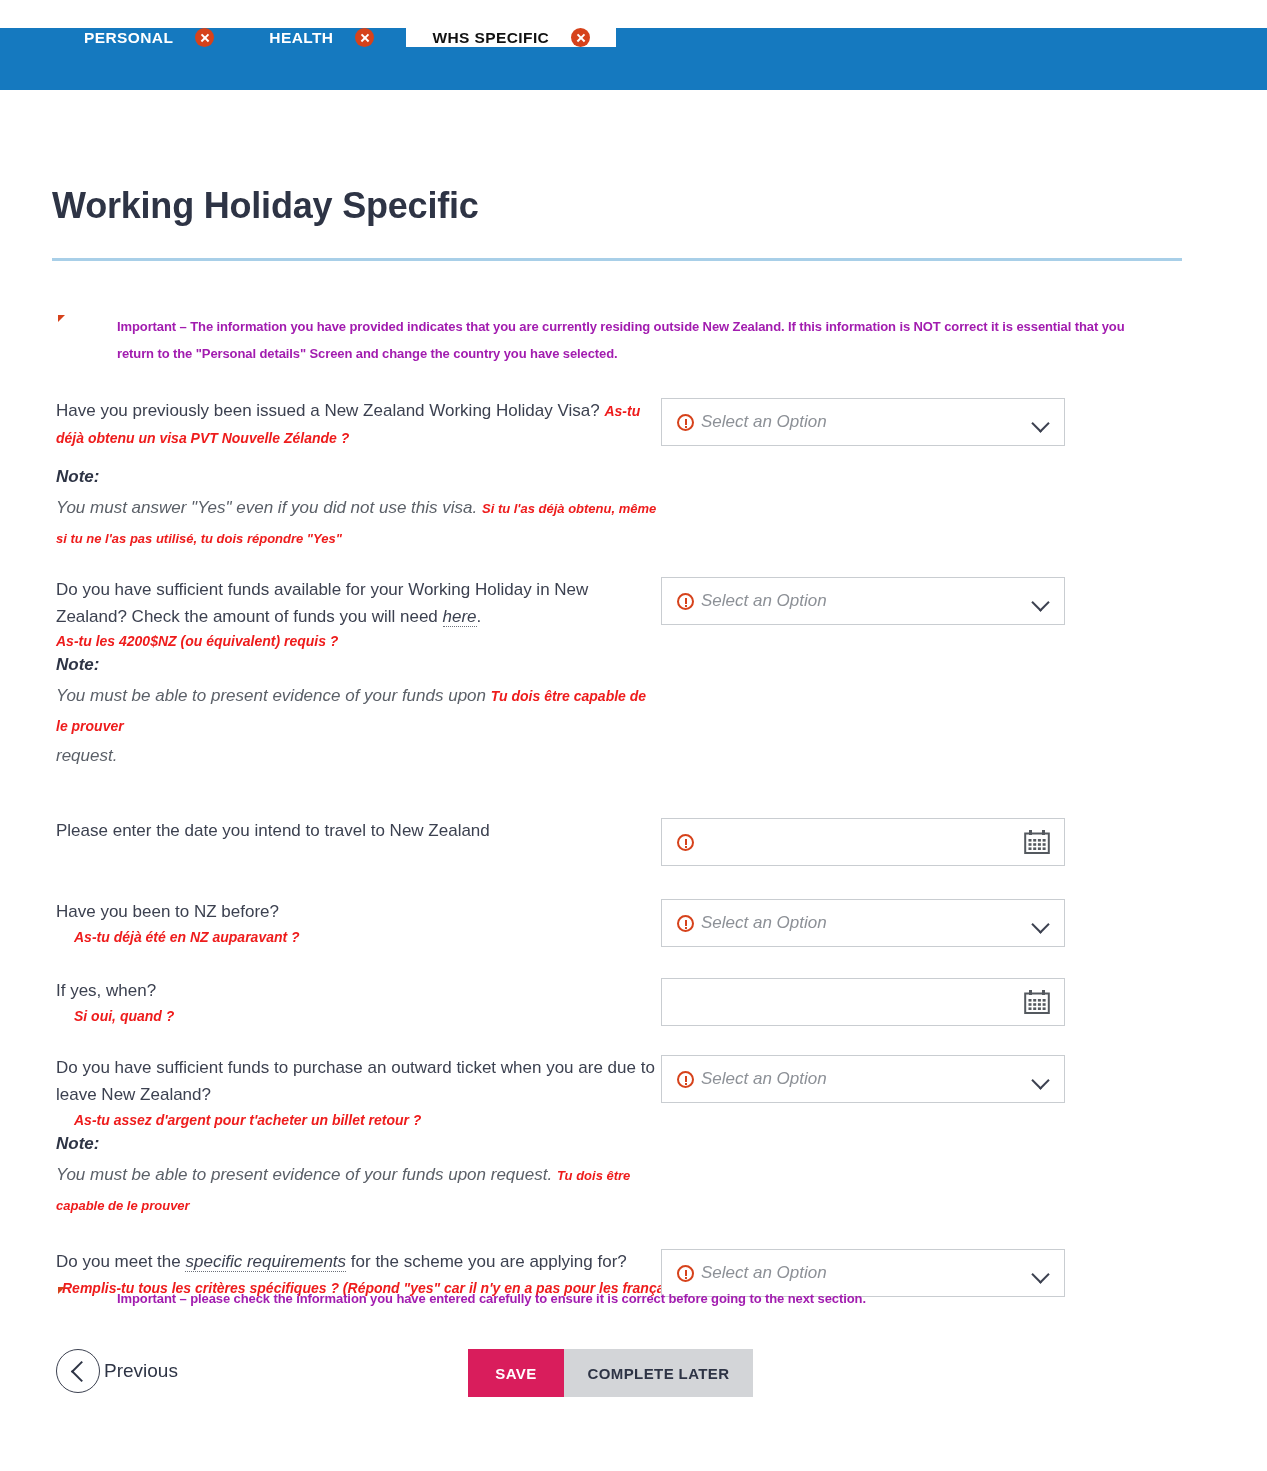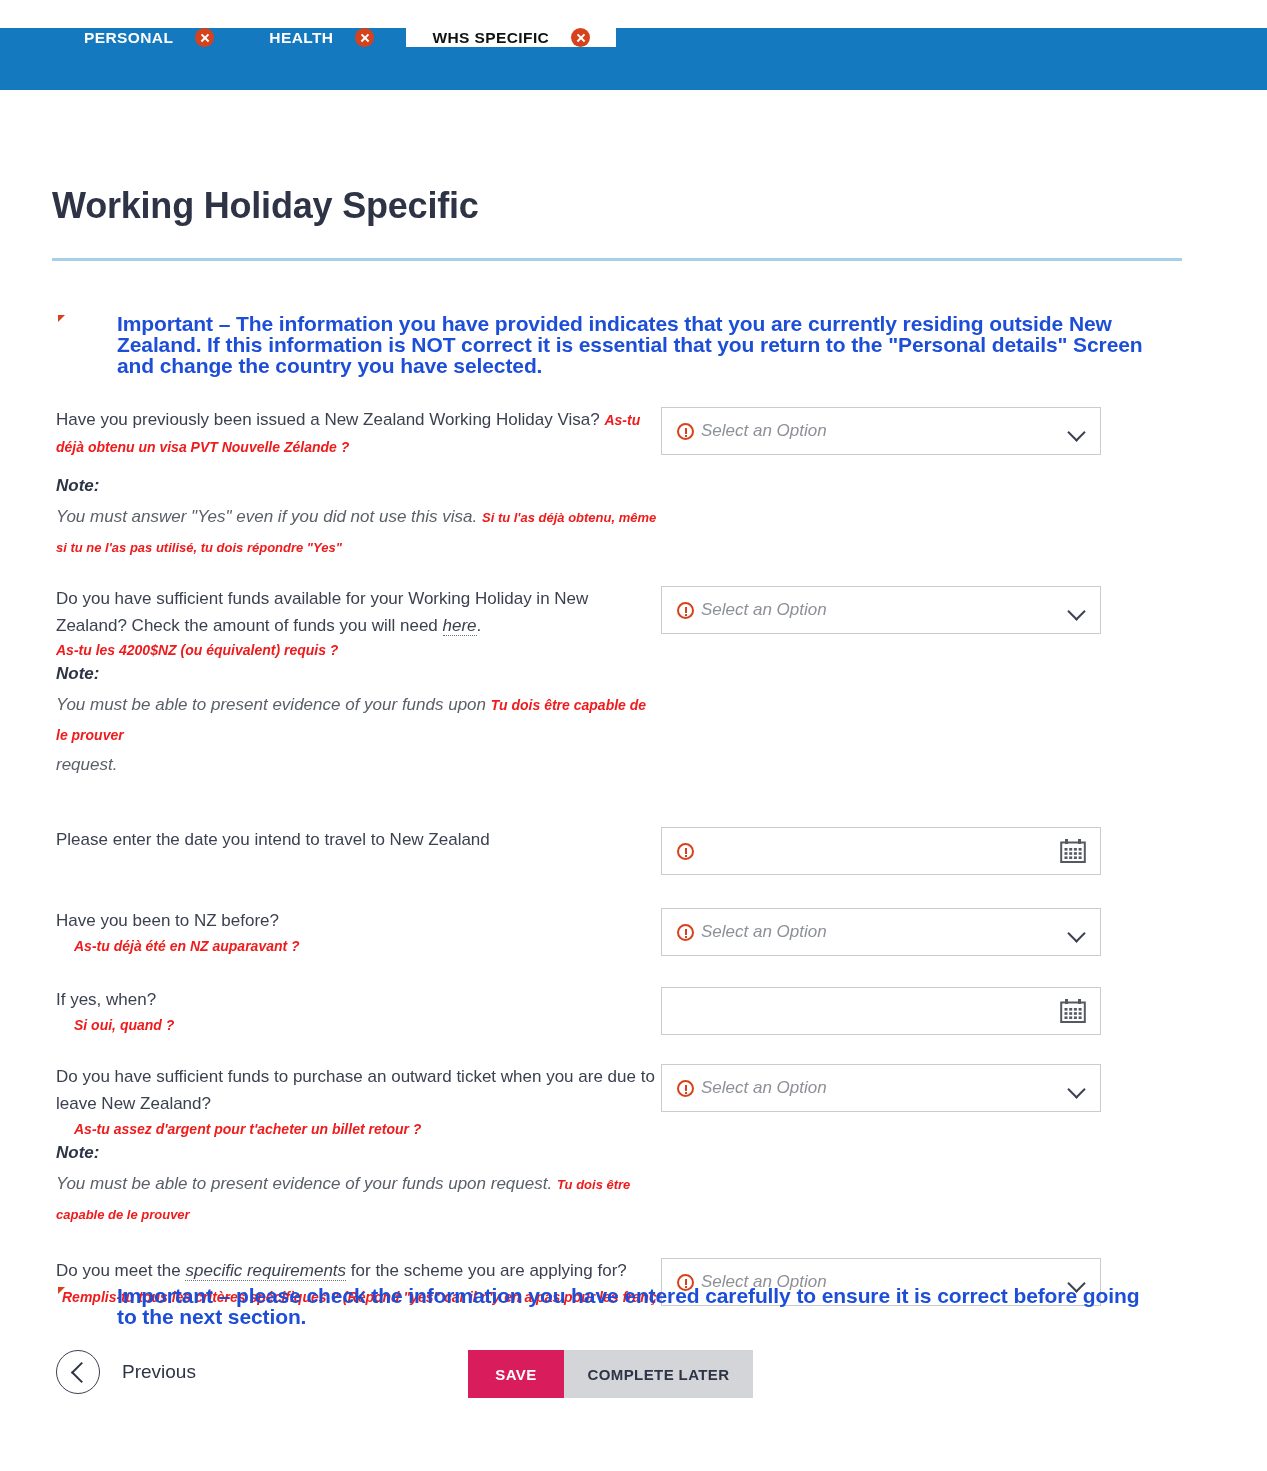--- a/index.html
+++ b/index.html
@@ -62,22 +62,22 @@
   .flag-icon {
     flex: 0 0 21px; width: 21px; height: 32px; margin-top: 9px; position: relative;
   }
   .flag-icon .body { width: 21px; height: 26px; background: #d6421b; }
   .flag-icon .tail {
     width: 0; height: 0; border-top: 7px solid #d6421b;
     border-right: 7px solid transparent;
   }
   .important-text {
     margin-left: 38px;
-    font-size: 21px; font-weight: bold; line-height: 21px;
-    color: #1d4ed8; letter-spacing: -.1px;
+    font-size: 13px; font-weight: bold; line-height: 27px;
+    color: #a21caf; letter-spacing: -.1px;
   }
 
   
   .rows { margin: 28px 0 0 0; position: relative; }
   .qrow {
     position: relative; display: flex; align-items: flex-start;
     padding: 0 0 0 56px; margin-bottom: 0;
   }
   .qleft { width: 605px; flex: 0 0 605px; padding-top: 2px; }
   .qright { flex: 0 0 404px; padding-top: 3px; }
@@ -102,21 +102,21 @@
     color: #5b6068; margin-top: 6px;
   }
 
   .dotted-link {
     font-style: italic; border-bottom: 1.5px dotted #6b7079;
     color: #3c4150; text-decoration: none;
   }
 
   
   .field {
-    width: 440px; height: 48px;
+    width: 404px; height: 48px;
     border: 1px solid #c9cdd1; background: #fff;
     display: flex; align-items: center;
     padding: 0 14px 0 15px;
     cursor: pointer;
   }
   .err-ico {
     flex: 0 0 17px; width: 17px; height: 17px; border-radius: 50%;
     border: 2px solid #d6421b; position: relative; margin-right: 7px;
   }
   .err-ico::before {
@@ -148,21 +148,21 @@
 
   
   .footer {
     position: absolute; left: 0; top: 1285px; width: 1267px;
   }
   .footer .important { margin-top: 0; }
   .navrow {
     display: flex; align-items: center;
     margin: 23px 0 0 56px; width: 1120px; position: relative;
   }
-  .prev { display: flex; align-items: center; gap: 22px; cursor: pointer; }
+  .prev { display: flex; align-items: center; gap: 4px; cursor: pointer; }
   .prev-circle {
     width: 44px; height: 44px; border-radius: 50%;
     border: 1.6px solid #3c4150; position: relative;
   }
   .prev-circle::before {
     content: ""; position: absolute; left: 17px; top: 14px;
     width: 13px; height: 13px;
     border-left: 2.4px solid #2e3445; border-bottom: 2.4px solid #2e3445;
     transform: rotate(45deg);
   }

